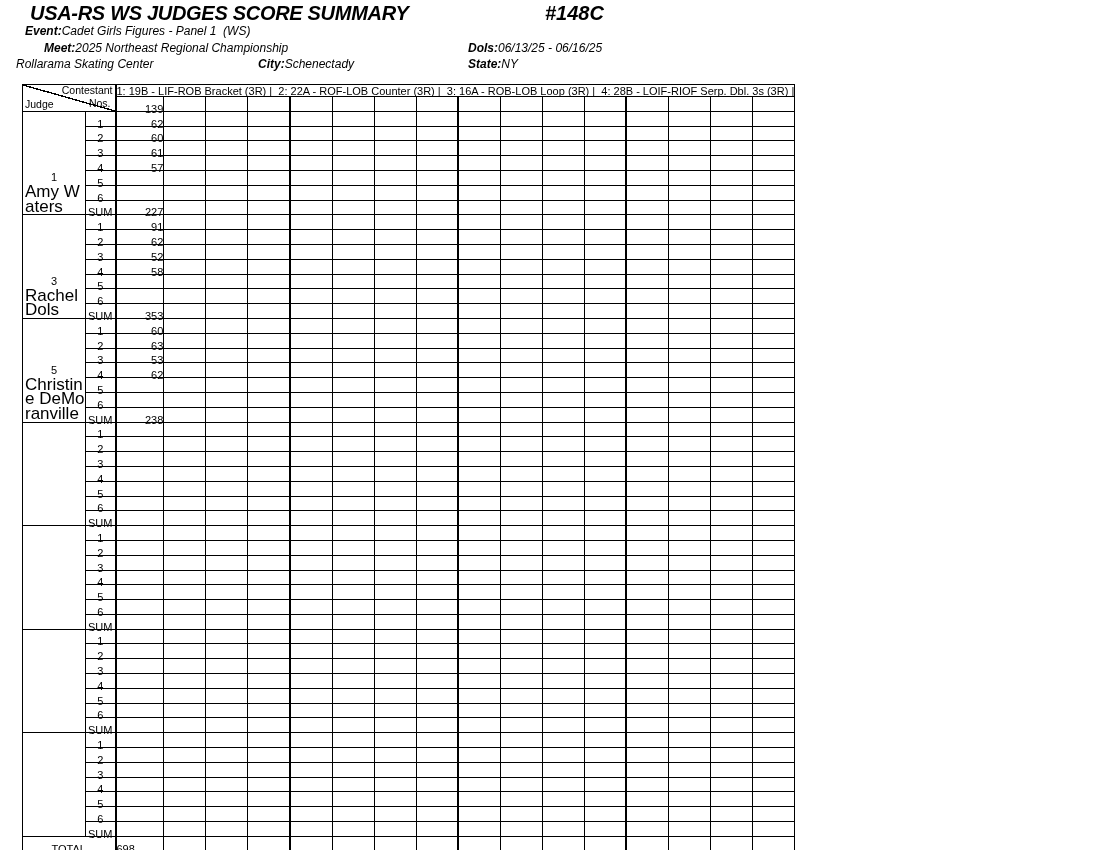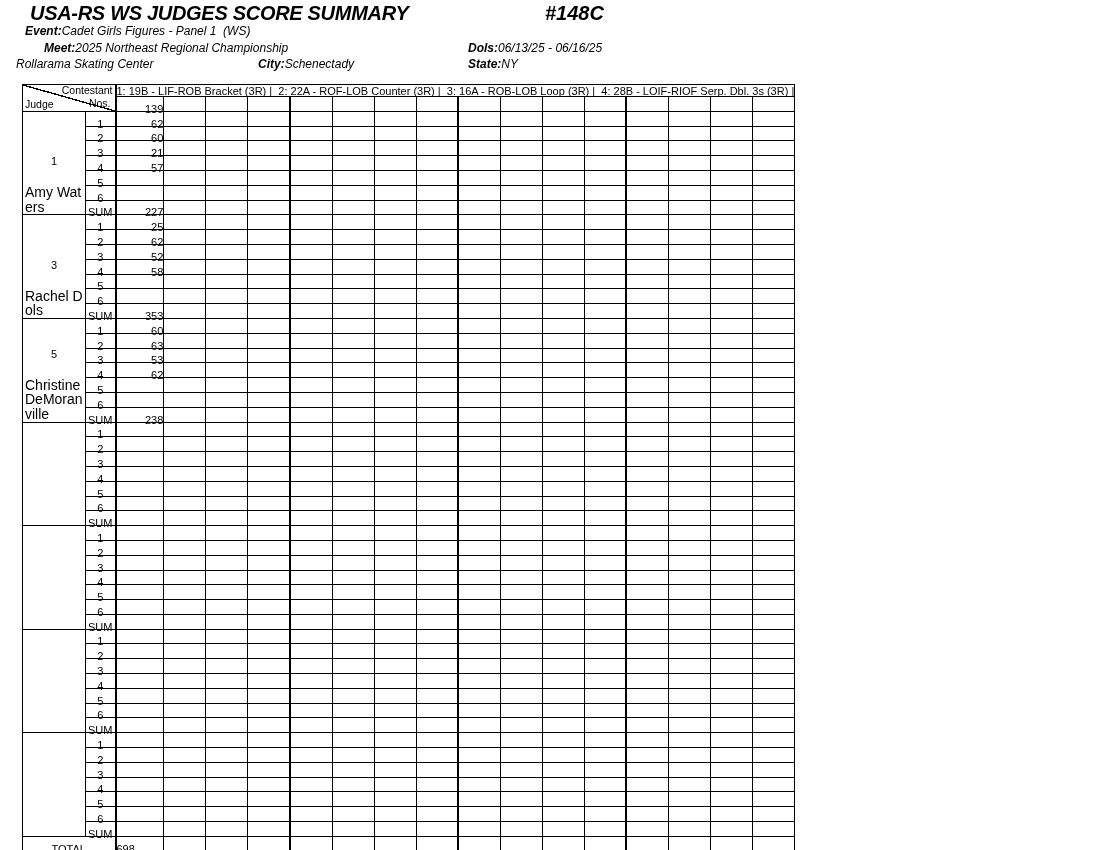--- a/index.html
+++ b/index.html
@@ -64,23 +64,23 @@
   td.figtd span.t { transform: none; line-height: 9.5px; }
 
   
   td.jcell { vertical-align: top; }
   .jnum {
     text-align: center; padding-top: 23px;
     height: 15px; line-height: 15px; font-size: 11px;
   }
   .jname {
     padding-left: 2px; width: 60px;
-    font-size: 14px; line-height: 14.6px;
+    font-size: 17px; line-height: 14.6px;
     word-break: break-all;
-    position: relative; z-index: 2; margin-top: 16px;
+    position: relative; z-index: 2;
   }
 
   
   td.cornertd { padding: 0; position: relative; }
   .corner {
     position: absolute; top: 0; left: 0; right: 0; bottom: 0;
     background-image: linear-gradient(to top right,
       transparent calc(50% - 0.7px),
       #000 calc(50% - 0.7px),
       #000 calc(50% + 0.7px),
@@ -199,21 +199,21 @@
           <td class="val"><span class="t"></span></td>
           <td class="val"><span class="t"></span></td>
           <td class="val"><span class="t"></span></td>
           <td class="val gs"><span class="t"></span></td>
           <td class="val"><span class="t"></span></td>
           <td class="val"><span class="t"></span></td>
           <td class="val"><span class="t"></span></td>
         </tr>
         <tr>
           <td class="lab"><span class="t">3</span></td>
-          <td class="val vfirst"><span class="t">21</span></td>
+          <td class="val vfirst"><span class="t">61</span></td>
           <td class="val"><span class="t"></span></td>
           <td class="val"><span class="t"></span></td>
           <td class="val"><span class="t"></span></td>
           <td class="val gs"><span class="t"></span></td>
           <td class="val"><span class="t"></span></td>
           <td class="val"><span class="t"></span></td>
           <td class="val"><span class="t"></span></td>
           <td class="val gs"><span class="t"></span></td>
           <td class="val"><span class="t"></span></td>
           <td class="val"><span class="t"></span></td>
@@ -298,21 +298,21 @@
           <td class="val"><span class="t"></span></td>
           <td class="val"><span class="t"></span></td>
           <td class="val"><span class="t"></span></td>
         </tr>
         <tr>
           <td class="jcell" rowspan="7">
             <div class="jnum">3</div>
             <div class="jname">Rachel Dols</div>
           </td>
           <td class="lab"><span class="t">1</span></td>
-          <td class="val vfirst"><span class="t">25</span></td>
+          <td class="val vfirst"><span class="t">91</span></td>
           <td class="val"><span class="t"></span></td>
           <td class="val"><span class="t"></span></td>
           <td class="val"><span class="t"></span></td>
           <td class="val gs"><span class="t"></span></td>
           <td class="val"><span class="t"></span></td>
           <td class="val"><span class="t"></span></td>
           <td class="val"><span class="t"></span></td>
           <td class="val gs"><span class="t"></span></td>
           <td class="val"><span class="t"></span></td>
           <td class="val"><span class="t"></span></td>

